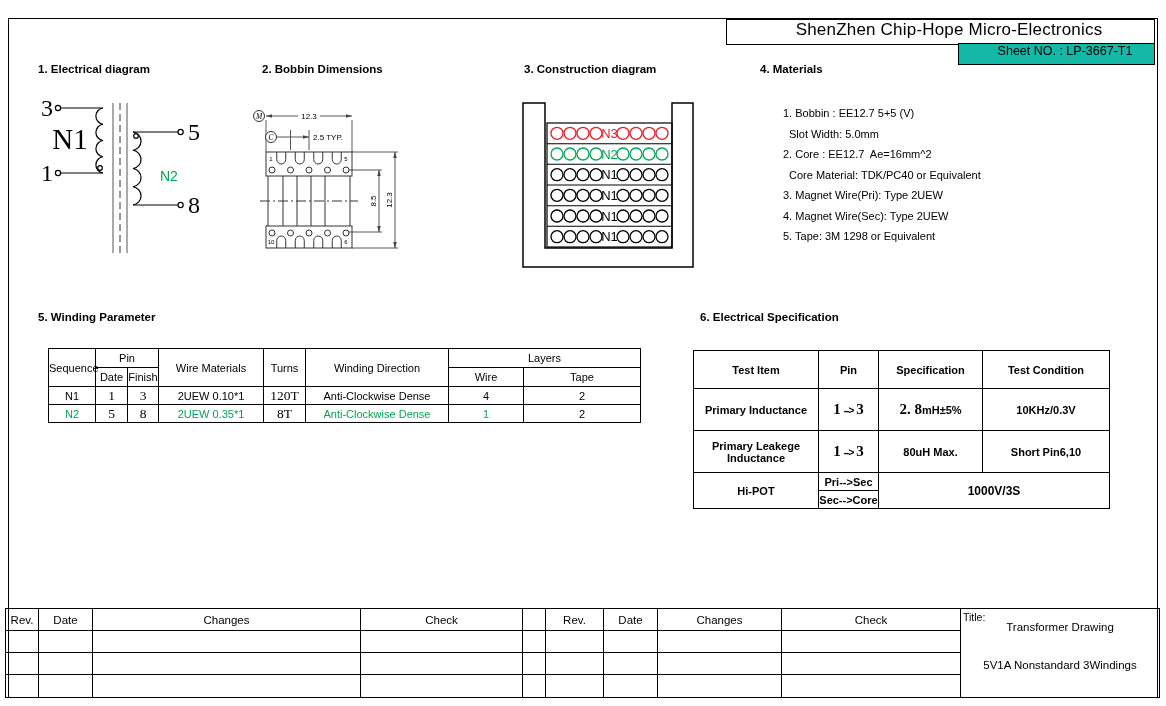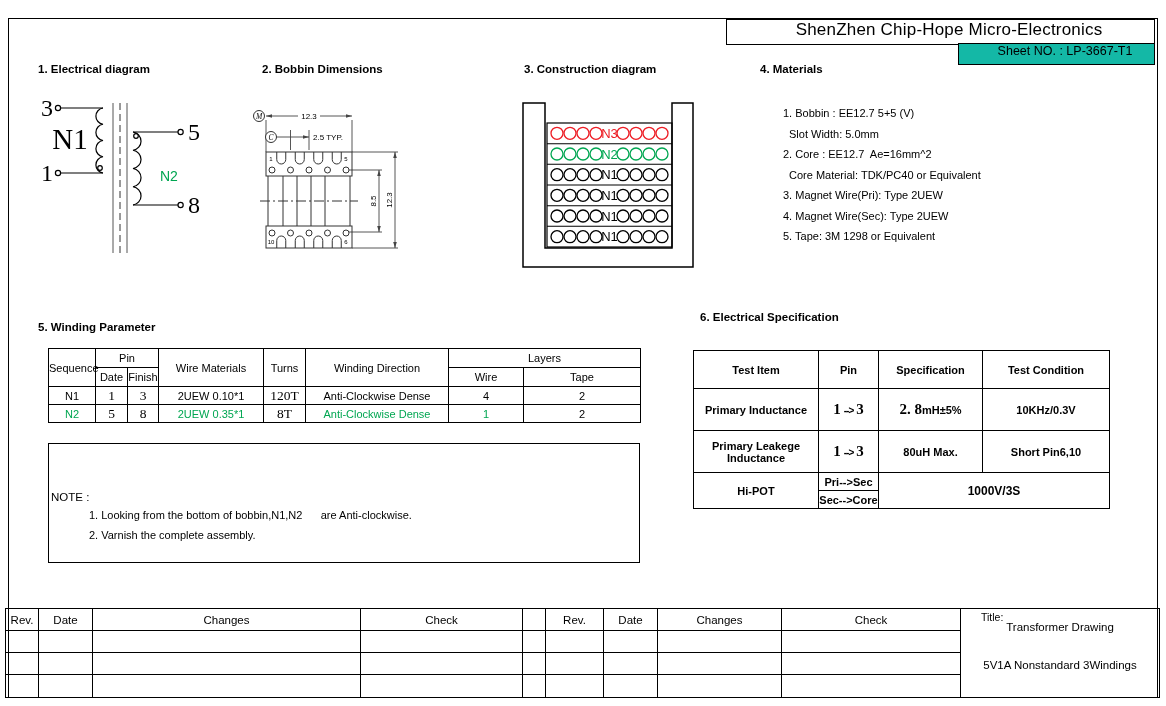--- a/index.html
+++ b/index.html
@@ -17,21 +17,21 @@
   td{border:1px solid #000;text-align:center;vertical-align:middle;
      font-size:11px;padding:0;overflow:visible;}
   .serif{font-family:"Liberation Serif","DejaVu Serif",serif;font-size:13.5px;}
   .serif-lg{font-family:"Liberation Serif","DejaVu Serif",serif;font-size:15px;}
   .arrow-sm{font-size:10px;letter-spacing:-1px;}
   .green{color:var(--green);}
   .note-box{border:1.2px solid #000;}
   .note-title{font-size:11.5px;}
   .note-item{font-size:11px;line-height:20px;margin-left:40px;white-space:pre;}
   .rev-table td{font-size:11.5px;}
-  .title-cell{text-align:left;vertical-align:top;padding:2px 20px;}
+  .title-cell{text-align:left;vertical-align:top;padding:2px 2px;}
   .t-label{font-size:10.5px;}
   .t-line{font-size:11.5px;text-align:center;}
   svg text{font-family:"Liberation Sans",sans-serif;}
   svg .dimtxt{font-size:8px;}
   svg .pinlab{font-size:6px;}
   svg .datum{font-size:7.5px;font-family:"Liberation Serif",serif;font-style:italic;}
   svg .bignum{font-family:"Liberation Serif","DejaVu Serif",serif;font-size:24px;}
   svg .nlabel{font-family:"Liberation Serif","DejaVu Serif",serif;font-size:29px;}
   svg .clabel{font-size:13px;}
 </style>
@@ -46,21 +46,21 @@
     <span>ShenZhen Chip-Hope Micro-Electronics</span>
   </div>
   <div class="abs box sheet" style="left:958px;top:43px;width:178px;height:20px;background:#14b8a6;">
     <span>Sheet NO. : LP-3667-T1</span>
   </div>
 
   <div class="abs sec-title" style="left:38px;top:63px;">1. Electrical diagram</div>
   <div class="abs sec-title" style="left:262px;top:63px;">2. Bobbin Dimensions</div>
   <div class="abs sec-title" style="left:524px;top:63px;">3. Construction diagram</div>
   <div class="abs sec-title" style="left:760px;top:63px;">4. Materials</div>
-  <div class="abs sec-title" style="left:38px;top:311px;margin-top:10px;">5. Winding Parameter</div>
+  <div class="abs sec-title" style="left:38px;top:311px;">5. Winding Parameter</div>
   <div class="abs sec-title" style="left:700px;top:311px;">6. Electrical Specification</div>
 
   <svg class="abs" style="left:20px;top:85px;" width="230" height="185" viewBox="0 0 230 185">
     <g stroke="#000" stroke-width="1.2" fill="none">
       <circle cx="38" cy="23" r="2.6" fill="#fff"></circle>
       <line x1="40.6" y1="23" x2="83" y2="23"></line>
       <path d="M83,23 A8.2,8.2 0 0 0 83,39.25 A8.2,8.2 0 0 0 83,55.5 A8.2,8.2 0 0 0 83,71.75 A8.2,8.2 0 0 0 83,88"></path>
       <circle cx="80" cy="83" r="2.3" fill="#fff"></circle>
       <line x1="83" y1="88" x2="40.6" y2="88"></line>
       <circle cx="38" cy="88" r="2.6" fill="#fff"></circle>
@@ -256,25 +256,20 @@
       <td class="serif">8</td>
       <td class="green">2UEW 0.35*1</td>
       <td class="serif">8T</td>
       <td class="green">Anti-Clockwise Dense</td>
       <td class="green">1</td>
       <td>2</td>
     </tr>
   </tbody>
     </table>
 
-  <div class="abs note-box" style="left:48px;top:443px;width:590px;height:118px;padding:0;">
-    <div class="note-title" style="margin:47px 0 2px 2px;">NOTE :</div>
-    <div class="note-item">1. Looking from the bottom of bobbin,N1,N2      are Anti-clockwise.</div>
-    <div class="note-item">2. Varnish the complete assembly.</div>
-  </div>
 
   <table class="abs" style="left:693px;top:350px;width:416px;font-weight:bold;">
     <colgroup>
         <col style="width:125px">
         <col style="width:60px">
         <col style="width:104px">
         <col style="width:127px">
       </colgroup>
     <tbody>
         <tr style="height:38px">

